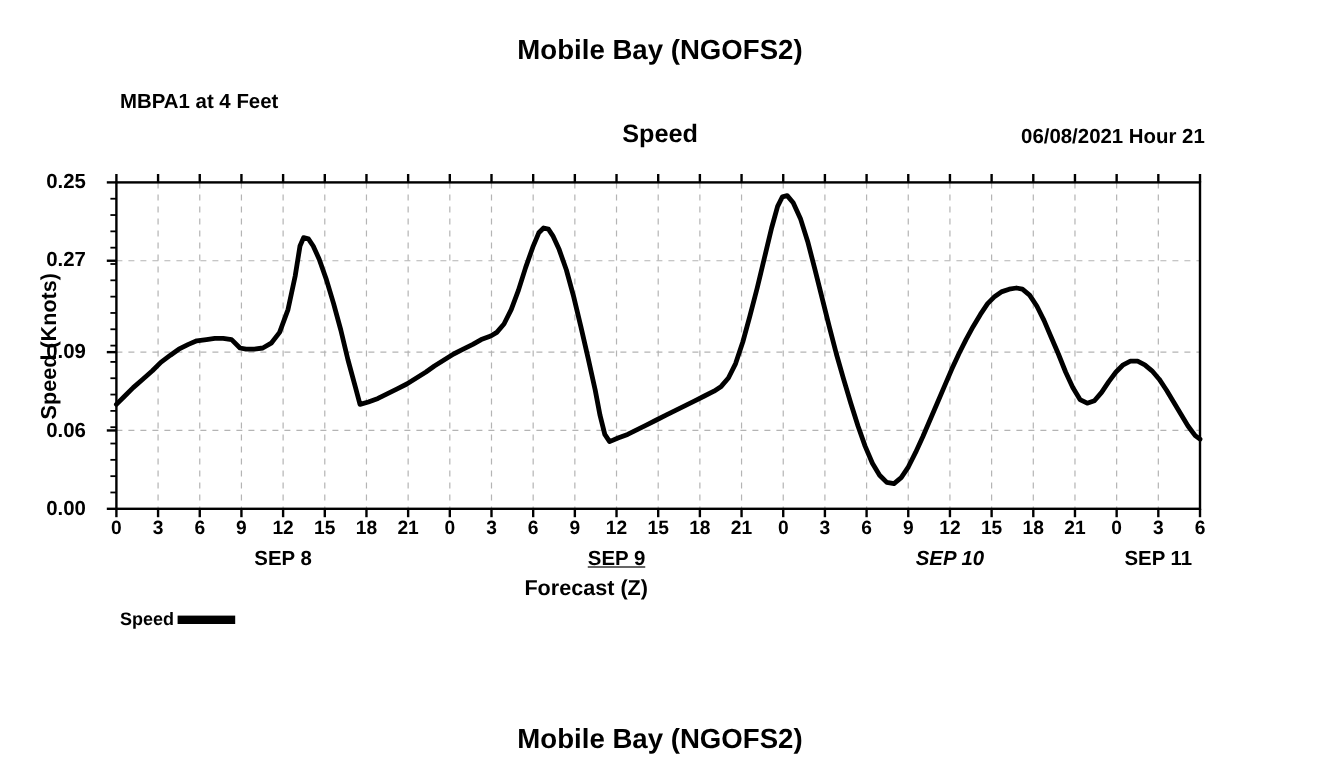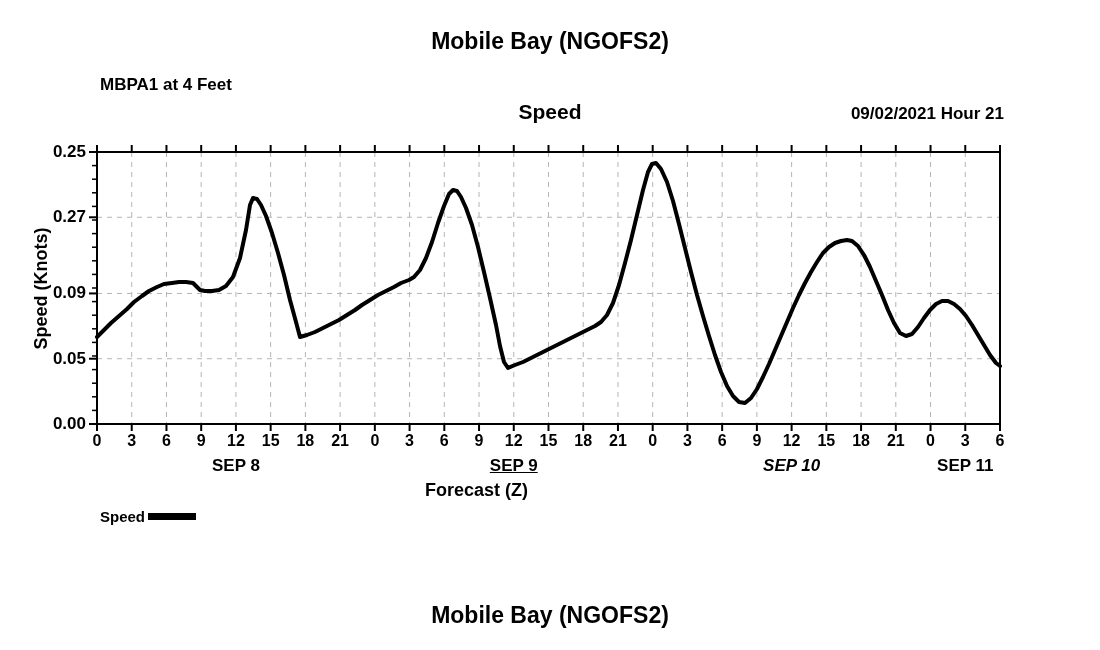--- a/index.html
+++ b/index.html
@@ -80,37 +80,37 @@
     top: 278px;
     width: 220px;
     text-align: center;
     font-size: 18px;
     font-weight: bold;
     transform: rotate(-90deg);
     transform-origin: center center;
   }
   .x-axis-title {
     position: absolute;
-    left: 4px;
+    left: 16px;
     top: 480px;
     width: 945px;
     text-align: center;
     font-size: 18px;
     font-weight: bold;
   }
   .plot-svg {
     position: absolute;
     left: 0;
     top: 0;
   }
   .ytick-label {
     position: absolute;
     font-size: 17px;
     font-weight: bold;
-    text-align: right;
+    text-align: center;
     width: 62px;
     white-space: nowrap;
   }
   .xtick-label {
     position: absolute;
     font-size: 16px;
     font-weight: bold;
     text-align: center;
     width: 30px;
     top: 432px;
@@ -145,21 +145,21 @@
 </style>
 </head>
 <body>
 
 <div class="figure">
 
   <div class="main-title">Mobile Bay (NGOFS2)</div>
 
   <div class="station-line1">MBPA1 at 4 Feet</div>
   <div class="subtitle-center">Speed</div>
-  <div class="run-time">09/02/2021 Hour 21</div>
+  <div class="run-time">06/08/2021 Hour 21</div>
 
   <div class="y-axis-title">Speed (Knots)</div>
   <div class="x-axis-title">Forecast (Z)</div>
 
   <svg class="plot-svg" width="1100" height="650">
     <g id="gridlines">
         <line x1="131.73076923076923" x2="131.73076923076923" y1="152" y2="424" stroke="#b4b4b4" stroke-width="1" stroke-dasharray="5,5"></line>
         <line x1="166.46153846153845" x2="166.46153846153845" y1="152" y2="424" stroke="#b4b4b4" stroke-width="1" stroke-dasharray="5,5"></line>
         <line x1="201.19230769230768" x2="201.19230769230768" y1="152" y2="424" stroke="#b4b4b4" stroke-width="1" stroke-dasharray="5,5"></line>
         <line x1="235.92307692307693" x2="235.92307692307693" y1="152" y2="424" stroke="#b4b4b4" stroke-width="1" stroke-dasharray="5,5"></line>
@@ -267,21 +267,21 @@
         <line x1="92" x2="97" y1="192.8" y2="192.8" stroke="#000000" stroke-width="1.5"></line>
         <line x1="92" x2="97" y1="179.2" y2="179.2" stroke="#000000" stroke-width="1.5"></line>
         <line x1="92" x2="97" y1="165.60000000000002" y2="165.60000000000002" stroke="#000000" stroke-width="1.5"></line>
       </g>
     <rect id="plot-frame" x="97" y="152" width="903" height="272" fill="none" stroke="#000000" stroke-width="2"></rect>
     <polyline id="data-curve" fill="none" stroke="#000000" stroke-width="4" stroke-linejoin="round" stroke-linecap="round" points="97,337 104,330 111,323 119,316 127,309 134,302 142,296 149,291 157,287 164,284 172,283 179,282 186,282 193,283 200,290 205,291 212,291 219,290 226,286 233,277 240,258 246,230 250,205 253,198 257,199 261,205 266,216 272,233 278,253 284,275 290,300 296,322 300,337 307,335 315,332 323,328 331,324 339,320 347,315 355,310 362,305 370,300 378,295 386,291 394,287 401,283 409,280 414,277 420,270 426,258 432,242 438,223 444,206 449,194 453,190 457,191 461,197 466,208 472,225 478,247 484,272 490,298 496,325 500,346 504,362 508,368 515,365 523,362 531,358 539,354 547,350 555,346 563,342 571,338 579,334 587,330 595,326 601,322 607,315 613,303 619,285 625,263 631,240 637,215 643,190 648,172 652,164 656,163 661,169 667,182 673,201 679,224 685,248 691,272 697,295 703,316 709,336 715,355 721,372 727,386 733,396 739,402 745,403 751,398 757,389 763,377 769,364 775,350 781,336 787,322 793,308 799,295 805,283 811,272 817,262 823,253 829,247 835,243 841,241 847,240 852,241 858,246 864,255 870,267 876,281 882,295 888,310 894,323 900,333 906,336 912,334 918,327 924,318 930,310 936,304 942,301 948,301 954,304 960,309 966,316 972,325 978,335 984,345 990,355 996,363 1000,366"></polyline>
   </svg>
 
   <div id="ytick-labels">
       <div class="ytick-label" style="left: 24px; top: 414px;">0.00</div>
-      <div class="ytick-label" style="left: 24px; top: 348.72px;">0.05</div>
+      <div class="ytick-label" style="left: 24px; top: 348.72px;">0.06</div>
       <div class="ytick-label" style="left: 24px; top: 283.44px;">0.09</div>
       <div class="ytick-label" style="left: 24px; top: 207.28px;">0.27</div>
       <div class="ytick-label" style="left: 24px; top: 142px;">0.25</div>
     </div>
   <div id="xtick-labels">
       <div class="xtick-label" style="left: 82px;">0</div>
       <div class="xtick-label" style="left: 116.731px;">3</div>
       <div class="xtick-label" style="left: 151.462px;">6</div>
       <div class="xtick-label" style="left: 186.192px;">9</div>
       <div class="xtick-label" style="left: 220.923px;">12</div>

